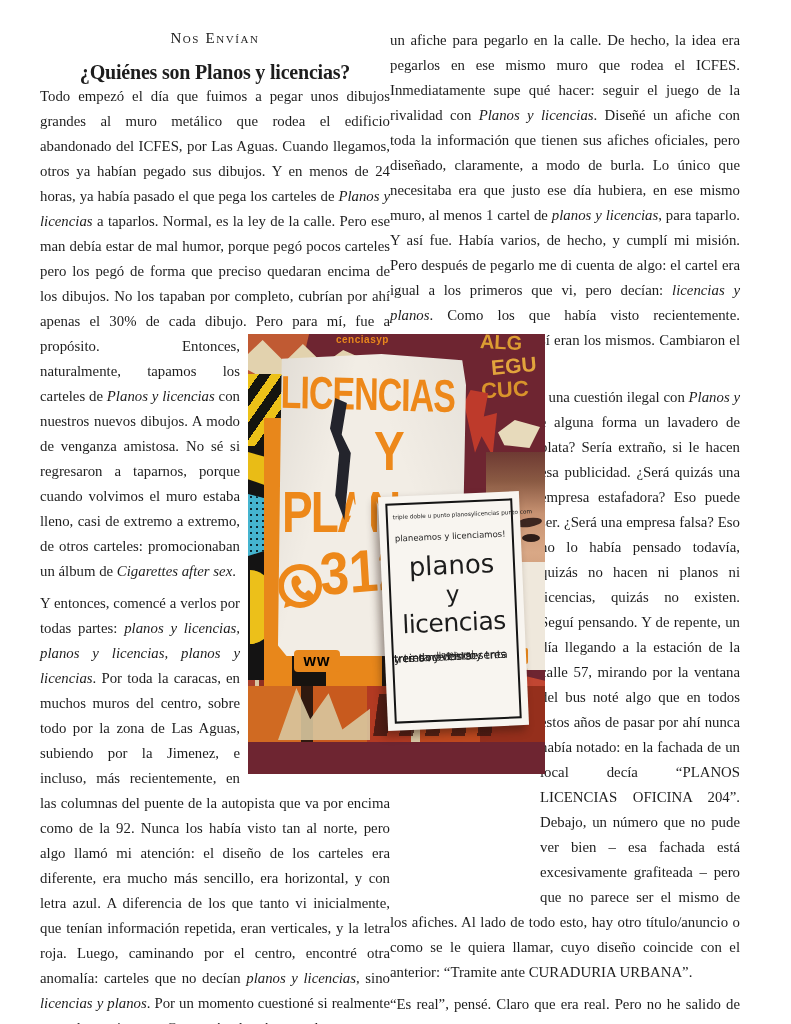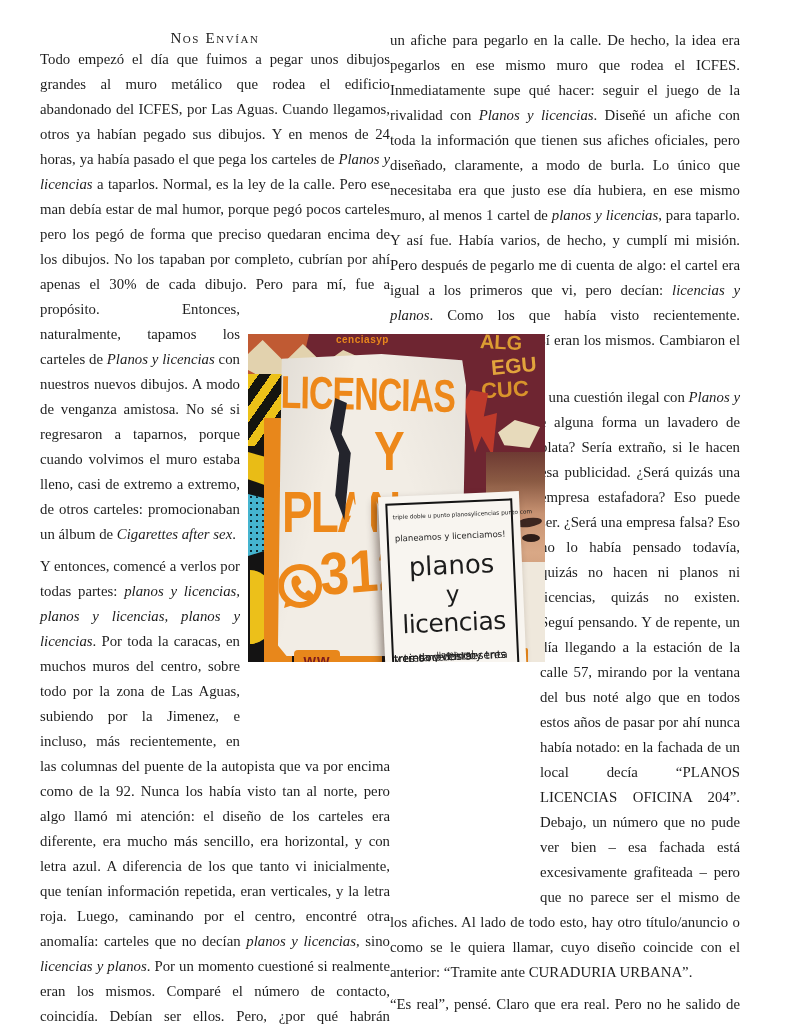--- a/index.html
+++ b/index.html
@@ -13,21 +13,21 @@
   .title{text-align:center;font-size:20px;font-weight:bold;margin:14px 0 0;letter-spacing:-.2px;}
   .byline{text-align:center;font-size:15px;margin:14px 0 33px;}
 
   .bodytext p{margin:0 0 7px;text-align:justify;font-size:14.8px;line-height:25px;hyphens:auto;-webkit-hyphens:auto;}
   .bodytext p.jlast{text-align-last:justify;}
   .bodytext em{font-style:italic;}
   .spacer-right{float:right;width:142px;height:436px;margin-left:8px;}
   .spacer-left{float:left;width:140px;height:452px;margin-right:10px;}
 
   
-  .photo{position:absolute;left:248px;top:334px;width:297px;height:328px;overflow:hidden;background:#6E2531;}
+  .photo{position:absolute;left:248px;top:334px;width:297px;height:440px;overflow:hidden;background:#6E2531;}
   .photo *{position:absolute;}
   .ph-t1{left:-4px;top:-4px;width:66px;height:62px;background:#C05A33;clip-path:polygon(0 0,100% 0,88% 55%,70% 100%,30% 85%,0 100%);}
   .ph-t2{left:0;top:6px;width:122px;height:40px;background:#E2D2AE;clip-path:polygon(0 35%,12% 0,30% 55%,45% 10%,62% 60%,78% 25%,100% 55%,88% 100%,40% 80%,12% 95%,0 75%);}
   .ph-smalltxt{left:88px;top:0;color:#E8871C;font:600 10px "Liberation Sans",sans-serif;letter-spacing:.5px;}
   .ph-g{color:#DD9D32;font:700 20px "Liberation Sans",sans-serif;white-space:nowrap;}
   .ph-g1{left:232px;top:-3px;transform:rotate(3deg);}
   .ph-g2{left:243px;top:20px;transform:rotate(-5deg);color:#E2A43C;font-size:21px;}
   .ph-g3{left:233px;top:43px;transform:rotate(-3deg);color:#D8932B;font-size:22px;}
   .ph-graf{left:216px;top:56px;width:44px;height:66px;background:#BE3A2B;clip-path:polygon(15% 0,55% 5%,45% 40%,75% 35%,65% 100%,40% 70%,25% 95%,10% 50%,0 20%);}
   .ph-fold{left:250px;top:86px;width:42px;height:28px;background:#E7DABB;clip-path:polygon(0 45%,40% 0,100% 25%,75% 100%,15% 90%);}
@@ -43,21 +43,21 @@
   .ph-poster{left:30px;top:20px;width:188px;height:310px;background:linear-gradient(105deg,rgba(0,0,0,.07),transparent 30%),linear-gradient(250deg,rgba(0,0,0,.05),transparent 35%),#F2EDE5;clip-path:polygon(2% 1.5%,55% 0,98% 2%,100% 10%,97% 100%,55% 98.5%,8% 100%,0 94%,1% 45%);overflow:hidden;}
   .ph-lic1{left:3px;top:12px;color:#ED881A;font:700 34px "Liberation Sans",sans-serif;transform:scaleY(1.35) rotate(1deg);transform-origin:left top;letter-spacing:-1px;white-space:nowrap;}
   .ph-licY{left:96px;top:64px;color:#ED881A;font:700 46px "Liberation Sans",sans-serif;transform:scaleY(1.2);transform-origin:left top;}
   .ph-planos{left:4px;top:124px;color:#ED881A;font:700 46px "Liberation Sans",sans-serif;transform:scaleY(1.25);transform-origin:left top;letter-spacing:-2px;white-space:nowrap;}
   .ph-digits{left:40px;top:186px;color:#ED881A;font:700 52px "Liberation Sans",sans-serif;transform:scaleY(1.15) rotate(-4deg);transform-origin:left top;}
   .ph-teardark{left:52px;top:44px;width:26px;height:122px;background:#23242c;clip-path:polygon(20% 0,65% 4%,45% 30%,80% 45%,55% 100%,20% 80%,35% 45%,0 25%);}
   .ph-tearwhite{left:64px;top:120px;width:34px;height:66px;background:#F2EDE5;clip-path:polygon(30% 0,100% 15%,70% 55%,100% 100%,10% 85%,40% 45%);}
   .ph-wa{left:-2px;top:208px;width:48px;height:48px;}
 
   .ph-blackband{left:16px;top:322px;width:200px;height:36px;background:linear-gradient(90deg,#E8871B 0 28px,#17130f 28px 62px,#E8871B 62px 118px,#17130f 118px 100%);}
-  .ph-ww{left:46px;top:316px;width:46px;height:22px;background:#E8871B;border-radius:4px;color:#7f1d1d;font:700 16px "Liberation Sans",sans-serif;text-align:center;line-height:22px;letter-spacing:1px;}
+  .ph-ww{left:46px;top:316px;width:46px;height:22px;background:#E8871B;border-radius:4px;color:#000000;font:700 16px "Liberation Sans",sans-serif;text-align:center;line-height:22px;letter-spacing:1px;}
 
   .ph-face{left:238px;top:118px;width:59px;height:162px;background:linear-gradient(180deg,#6e3a33 0,#8a5a43 18%,#C79272 38%,#D9A886 62%,#C08A68 100%);}
   .ph-brow{left:30px;top:66px;width:26px;height:9px;background:#3c2620;border-radius:50%;transform:rotate(-8deg);}
   .ph-eye{left:36px;top:82px;width:18px;height:8px;background:#2e1d18;border-radius:50%;}
   .ph-whiteright{left:250px;top:228px;width:47px;height:108px;background:#EFE8DC;}
   .ph-d3{left:242px;top:208px;color:#E8871B;font:700 56px "Liberation Sans",sans-serif;transform:scaleY(1.15);transform-origin:left top;}
   .ph-orsq{left:256px;top:314px;width:24px;height:22px;background:#E8871B;border-radius:2px;box-shadow:inset 0 -6px 0 #EFE8DC;}
   .ph-brred{left:250px;top:340px;width:47px;height:68px;background:#C24632;clip-path:polygon(0 15%,40% 0,100% 10%,100% 100%,0 100%);}
 
   .ph-bottom{left:0;top:352px;width:297px;height:56px;background:linear-gradient(90deg,#D06A22 0 18%,#30190f 18% 22%,#C85A1E 22% 40%,#B23A22 40% 55%,#D9C9A5 55% 58%,#C0491F 58% 78%,#952F1C 78% 100%);}
@@ -76,20 +76,21 @@
   .f-cta{font-size:8px;margin-top:13px;}
 </style>
 </head>
 <body>
 
 <div class="page">
 
   <div class="columns">
     <div class="col">
       <div class="kicker">Nos Envían</div>
+      <h1 class="title">¿Quiénes son Planos y licencias?</h1>
       <div class="bodytext body-left">
           <p><span>Todo empezó el día que fuimos a pegar unos dibujos grandes al muro metálico que rodea el edificio abandonado del ICFES, por Las Aguas. Cuando llegamos, otros ya habían pegado sus dibujos. Y en menos de 24 horas, ya había pasado el que pega los carteles de </span><em>Planos y licencias</em><span> a taparlos. Normal, es la ley de la calle. Pero ese man debía estar de mal humor, porque pegó pocos carteles pero los pegó de forma que preciso quedaran encima de los dibujos. No los tapaban por completo, cubrían por ahí apenas el 30% de cada dibujo. Pero para mí, fue </span><span class="spacer-right"></span><span>a propósito. Entonces, naturalmente, tapamos los carteles de </span><em>Planos y licencias</em><span> con nuestros nuevos dibujos. A modo de venganza amistosa. No sé si regresaron a taparnos, porque cuando volvimos el muro estaba lleno, casi de extremo a extremo, de otros carteles: promocionaban un álbum de </span><em>Cigarettes after sex</em><span>.</span></p>
           <p><span>Y entonces, comencé a verlos por todas partes: </span><em>planos y licencias, planos y licencias, planos y licencias</em><span>. Por toda la caracas, en muchos muros del centro, sobre todo por la zona de Las Aguas, subiendo por la Jimenez, e incluso, más recientemente, en las columnas del puente de la autopista que va por encima como de la 92. Nunca los había visto tan al norte, pero algo llamó mi atención: el diseño de los carteles era diferente, era mucho más sencillo, era horizontal, y con letra azul. A diferencia de los que tanto vi inicialmente, que tenían información repetida, eran verticales, y la letra roja. Luego, caminando por el centro, encontré otra anomalía: carteles que no decían </span><em>planos y licencias</em><span>, sino </span><em>licencias y planos</em><span>. Por un momento cuestioné si realmente eran los mismos. Comparé el número de contacto, coincidía. Debían ser ellos. Pero, ¿por qué habrán cambiado el orden de las palabras? Entiendo que existan cambios en el diseño de los carteles, pero, ¿cambiar el nombre de la empresa? Me quedé pensando.</span></p>
         </div>
     </div>
     <div class="col">
       <div class="bodytext body-right">
           <p><span>un afiche para pegarlo en la calle. De hecho, la idea era pegarlos en ese mismo muro que rodea el ICFES. Inmediatamente supe qué hacer: seguir el juego de la rivalidad con </span><em>Planos y licencias</em><span>. Diseñé un afiche con toda la información que tienen sus afiches oficiales, pero diseñado, claramente, a modo de burla. Lo único que necesitaba era que justo ese día hubiera, en ese mismo muro, al menos 1 cartel de </span><em>planos y licencias</em><span>, para taparlo. Y así fue. Había varios, de hecho, y cumplí mi misión. Pero después de pegarlo me di cuenta de algo: el cartel era igual a los primeros que vi, pero decían: </span><em>licencias y planos</em><span>. Como los que había visto recientemente. Confirmé, entonces, que sí eran los mismos. Cambiaron el nombre.</span></p>
           <p><span>Llegué a pensar que había una cuestión ilegal con </span><em>Planos y licencias</em><span>. ¿Podría ser de alguna forma un lavadero de </span><span class="spacer-left"></span><span>plata? Sería extraño, si le hacen esa publicidad. ¿Será quizás una empresa estafadora? Eso puede ser. ¿Será una empresa falsa? Eso no lo había pensado todavía, quizás no hacen ni planos ni licencias, quizás no existen. Seguí pensando. Y de repente, un día llegando a la estación de la calle 57, mirando por la ventana del bus noté algo que en todos estos años de pasar por ahí nunca había notado: en la fachada de un local decía “PLANOS LICENCIAS OFICINA 204”. Debajo, un número que no pude ver bien – esa fachada está excesivamente grafiteada – pero que no parece ser el mismo de los afiches. Al lado de todo esto, hay otro título/anuncio o como se le quiera llamar, cuyo diseño coincide con el anterior: “Tramite ante CURADURIA URBANA”.</span></p>
           <p><span>“Es real”, pensé. Claro que era real. Pero no he salido de mis dudas: ¿qué hacen? ¿qué es eso? ¿de dónde salieron? ¿tienen algo que ver con lo de Curaduría urbana? No se me había ocurrido buscarlos en google, o meterme a la página web que ponen en sus carteles, nada. Y la verdad, no quiero hacerlo. Hay algo divertido en no saber muy bien quiénes son, qué hacen, por qué tienen tanta publicidad, y por qué ésta es tan inconsistente. Prefiero simplemente jugar a que tengo una rivalidad con el que pega los carteles (porque además, en esta ficción, es siempre el mismo man).</span></p>

